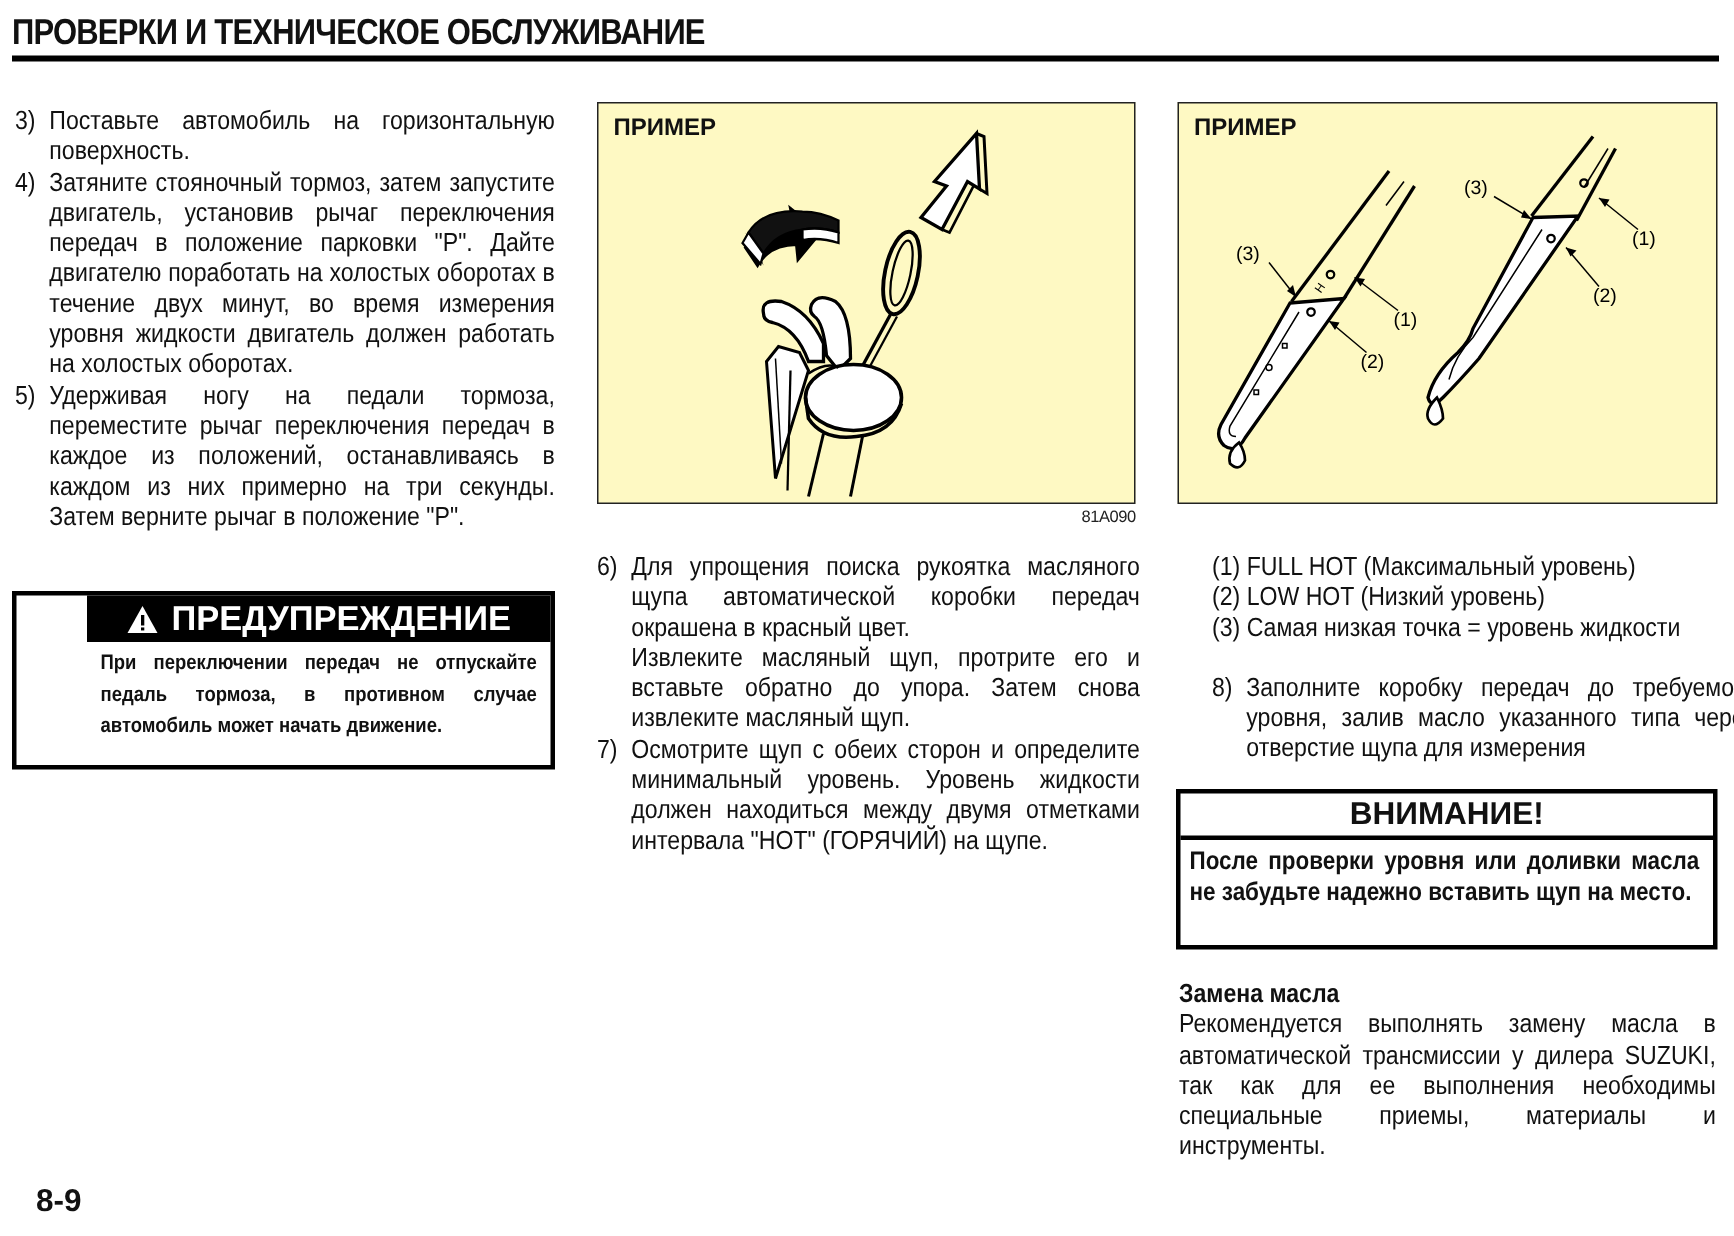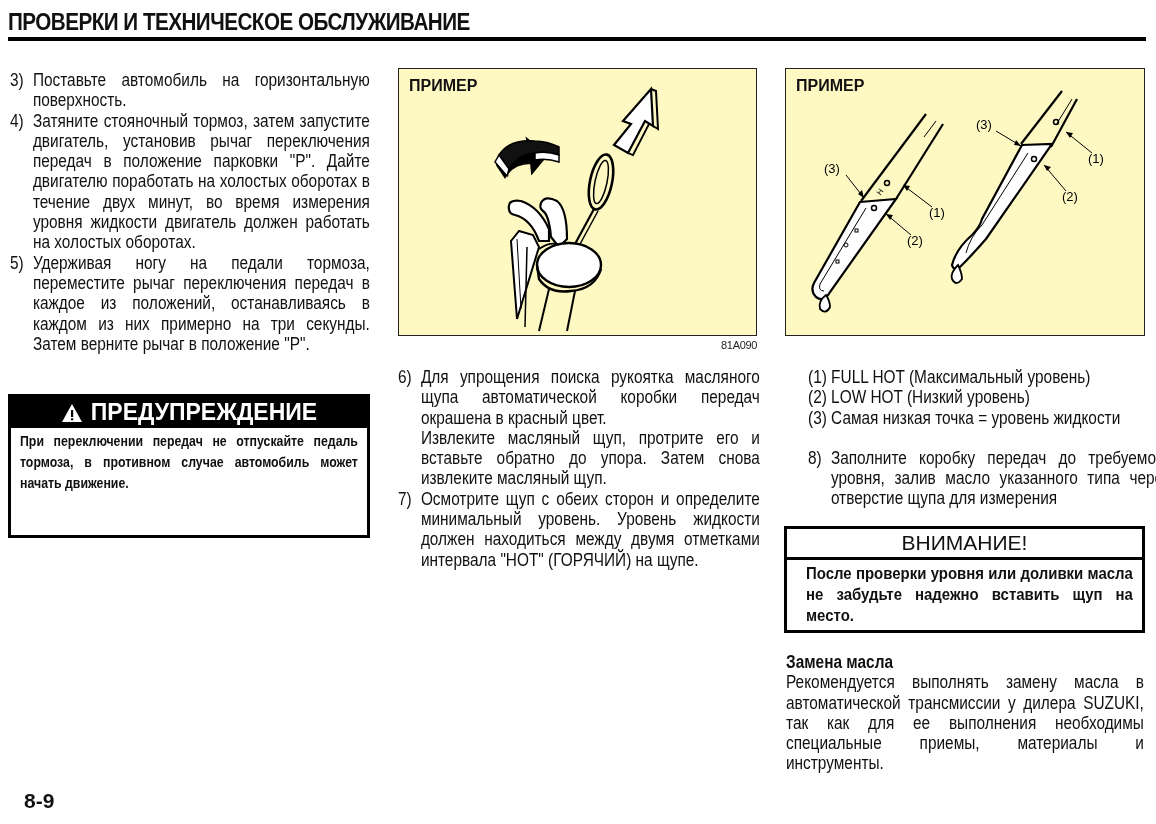--- a/index.html
+++ b/index.html
@@ -24,22 +24,22 @@
   .item .num { position: absolute; left: 0; top: 0; }
   .item .body { display: block; text-align: justify; }
 
   .squeeze { width: 113.6%; transform: scaleX(0.88); transform-origin: left top; }
 
   
   #col-left { left: 10px; top: 70px; width: 360px; }
 
   
   .warn-box {
-    position: absolute; left: 8px; top: 394px; width: 362px; height: 144px;
-    border: 3px solid #000; background: #fff;
+    position: absolute; left: 8px; top: 394px; width: 362px; height: 119px;
+    border: 3px solid #000; background: #fff; padding-left: 47px;
   }
   .warn-head {
     background: #000; color: #fff; height: 31px;
     display: flex; align-items: center; justify-content: center;
     font-weight: bold; font-size: 23px;
   }
   .warn-head .tri { width: 22px; height: 20px; margin-right: 8px; }
   .warn-body {
     padding: 3px 9px 0 9px; font-weight: bold; font-size: 14px; line-height: 21px;
     text-align: justify;
@@ -61,23 +61,23 @@
   #col-right { left: 786px; top: 367px; width: 362px; margin-left: 22px; }
   .legend-line { white-space: nowrap; }
 
   .attn-box {
     position: absolute; left: 784px; top: 526px; width: 361px; height: 107px;
     border: 3px solid #000; background: #fff;
   }
   .attn-head {
     height: 31px; border-bottom: 3px solid #000;
     display: flex; align-items: center; justify-content: center;
-    font-weight: normal; font-size: 21px;
-  }
-  .attn-body { padding: 3px 9px 0 19px; font-weight: bold; font-size: 17px; line-height: 21px; text-align: justify; }
+    font-weight: bold; font-size: 21px;
+  }
+  .attn-body { padding: 3px 9px 0 6px; font-weight: bold; font-size: 17px; line-height: 21px; text-align: justify; }
 
   .sub-head { font-weight: bold; }
 
   .page-num {
     position: absolute; left: 9px; top: 789px; font-weight: bold; font-size: 21px; margin-left: 15px;
   }
   svg text { font-family: "Liberation Sans", sans-serif; }
 </style>
 </head>
 <body>

